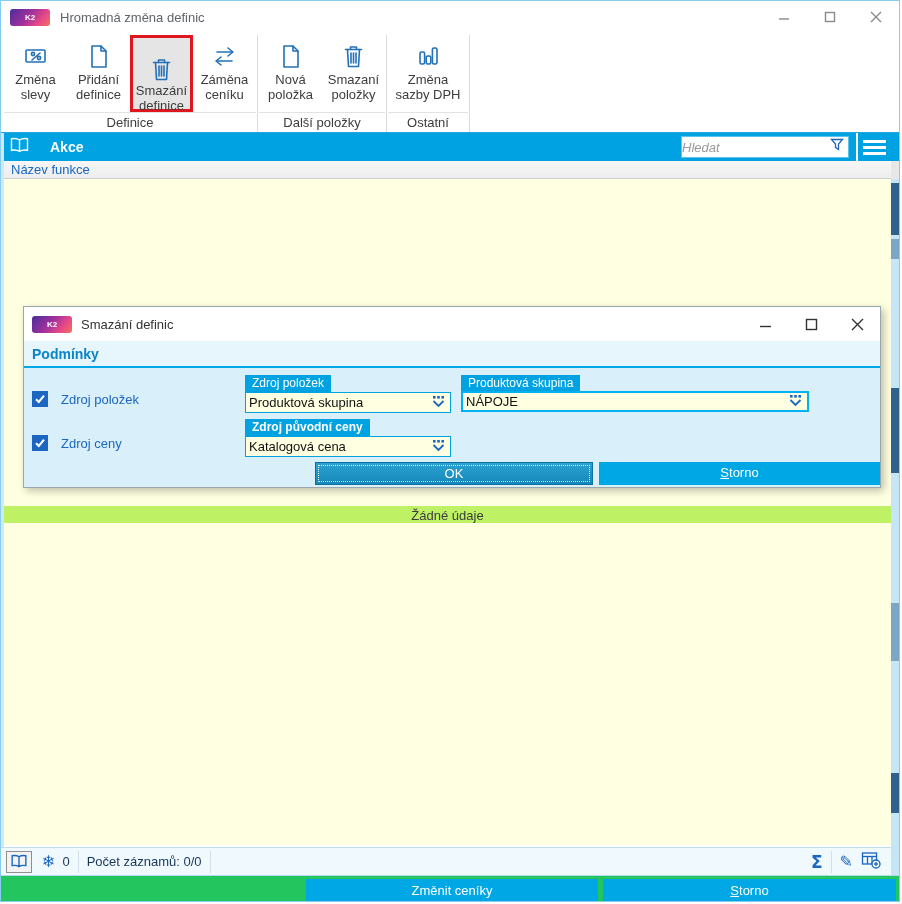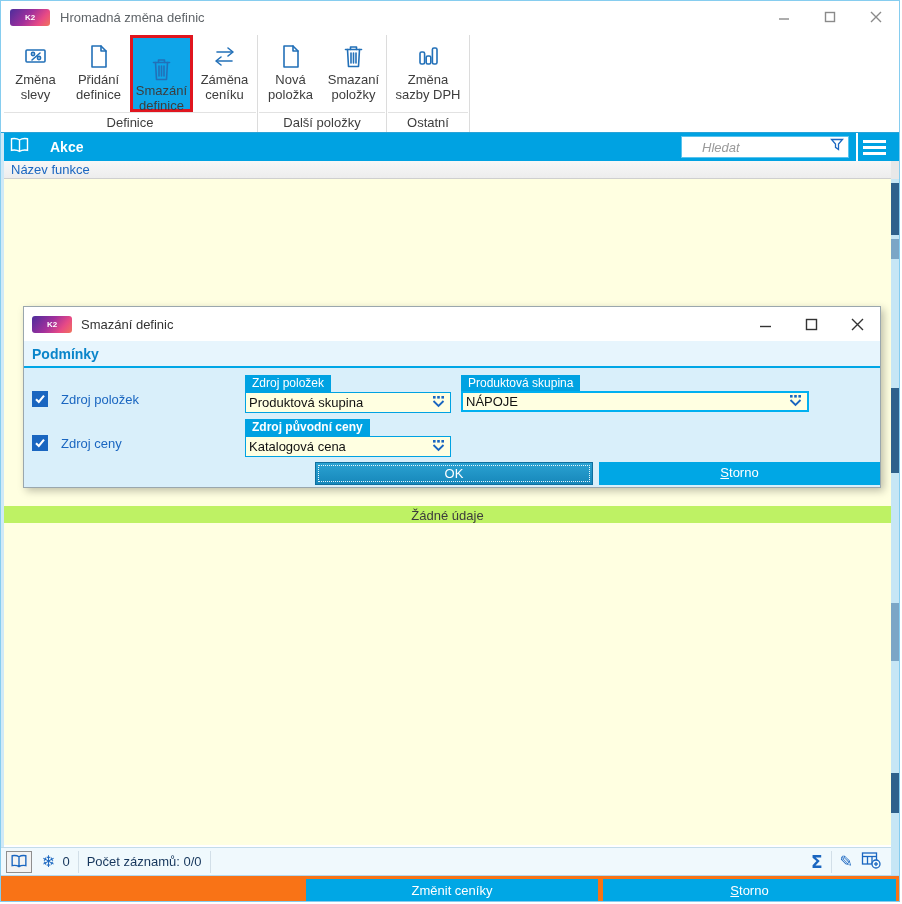--- a/index.html
+++ b/index.html
@@ -18,30 +18,30 @@
 
   
   .toolbar{position:absolute;top:32px;left:0;right:0;height:100px;background:#fff;display:flex;align-items:stretch;padding:2px 0 0 3px;border-bottom:1px solid #29a3d8;}
   .tgroup{display:flex;flex-direction:column;}
   .tbtns{display:flex;height:77px;}
   .tlabel{height:20px;line-height:19px;text-align:center;font-size:13px;color:#3d3d3d;border-top:1px solid #e2e2e2;}
   .tsep{width:1px;background:#dcdcdc;margin:0 1px;}
   .tbtn{width:63px;display:flex;flex-direction:column;align-items:center;padding-top:5px;cursor:default;}
   .tbtn .ticon{height:32px;display:flex;align-items:center;justify-content:center;}
   .tbtn .tline{font-size:13px;line-height:15px;color:#3d3d3d;text-align:center;white-space:nowrap;}
-  .tbtn.hl{border:3px solid #e0161f;background:#0ea5e9;padding-top:18px;}
+  .tbtn.hl{border:3px solid #e0161f;background:#e5e5e5;padding-top:18px;}
   .tbtn.wide{width:80px;}
   .ticon svg{stroke:#2270b8;fill:none;stroke-width:1.6;stroke-linecap:round;stroke-linejoin:round;}
 
   
   .akcebar{position:absolute;top:132px;left:0;right:8px;height:28px;background:#00a2e2;display:flex;align-items:center;}
   .akcebar .bookicon{margin-left:8px;}
   .akcetitle{color:#fff;font-weight:bold;font-size:14px;margin-left:20px;}
   .searchbox{position:absolute;right:42px;top:3px;width:168px;height:22px;background:#fff;border:1px solid #59c3ee;display:flex;align-items:center;}
-  .searchbox input{flex:1;border:0;outline:none;height:18px;font-size:13px;font-style:italic;color:#333;padding:0 20px;background:transparent;min-width:0;}
+  .searchbox input{flex:1;border:0;outline:none;height:18px;font-size:13px;font-style:italic;color:#333;padding:0 0;background:transparent;min-width:0;}
   .searchbox input::placeholder{color:#9a9a9a;font-style:italic;}
   .funnel{flex:0 0 auto;margin-right:4px;}
   .whitegap{position:absolute;right:33px;top:0;width:2px;height:28px;background:#fff;}
   .hamburger{position:absolute;right:3px;top:3px;width:27px;height:22px;display:flex;flex-direction:column;justify-content:center;gap:3px;align-items:center;}
   .hamburger i{display:block;width:23px;height:3px;background:#fff;}
 
   
   .colheader{position:absolute;top:160px;left:3px;right:8px;height:18px;background:linear-gradient(#f7f7f7,#ededed);border-bottom:1px solid #cfcfcf;
              font-size:13px;color:#1a66c0;line-height:17px;padding-left:7px;}
   .content{position:absolute;top:178px;left:3px;right:8px;bottom:56px;background:#ffffe1;}
@@ -79,21 +79,21 @@
   .snow{color:#1a66c0;font-size:16px;margin-left:10px;font-family:"DejaVu Sans",sans-serif;}
   .snowcount{color:#16365c;font-size:13px;margin-left:7px;}
   .ssep{width:1px;height:22px;background:#d2dfe8;margin:0 8px;}
   .records{color:#16365c;font-size:13px;}
   .sright{margin-left:auto;display:flex;align-items:center;}
   .sigma{color:#1a66c0;font-size:17px;font-weight:bold;font-family:"DejaVu Sans",sans-serif;}
   .pencil{color:#1a66c0;font-size:16px;font-family:"DejaVu Sans",sans-serif;}
   .tableplus{margin:0 10px 0 8px;}
 
   
-  .footer{position:absolute;left:0;right:0;top:874px;height:28px;background:#f97316;border-top:1px solid #b3d9ef;}
+  .footer{position:absolute;left:0;right:0;top:874px;height:28px;background:#22c55e;border-top:1px solid #b3d9ef;}
   .fbtn{position:absolute;top:3px;height:24px;background:#00a7e5;color:#fff;font-size:13px;text-align:center;line-height:23px;cursor:default;}
 </style>
 </head>
 <body>
 
 <div class="app">
 
   <div class="titlebar">
     <div class="k2icon">K2</div>
     <div class="titletext">Hromadná změna definic</div>

